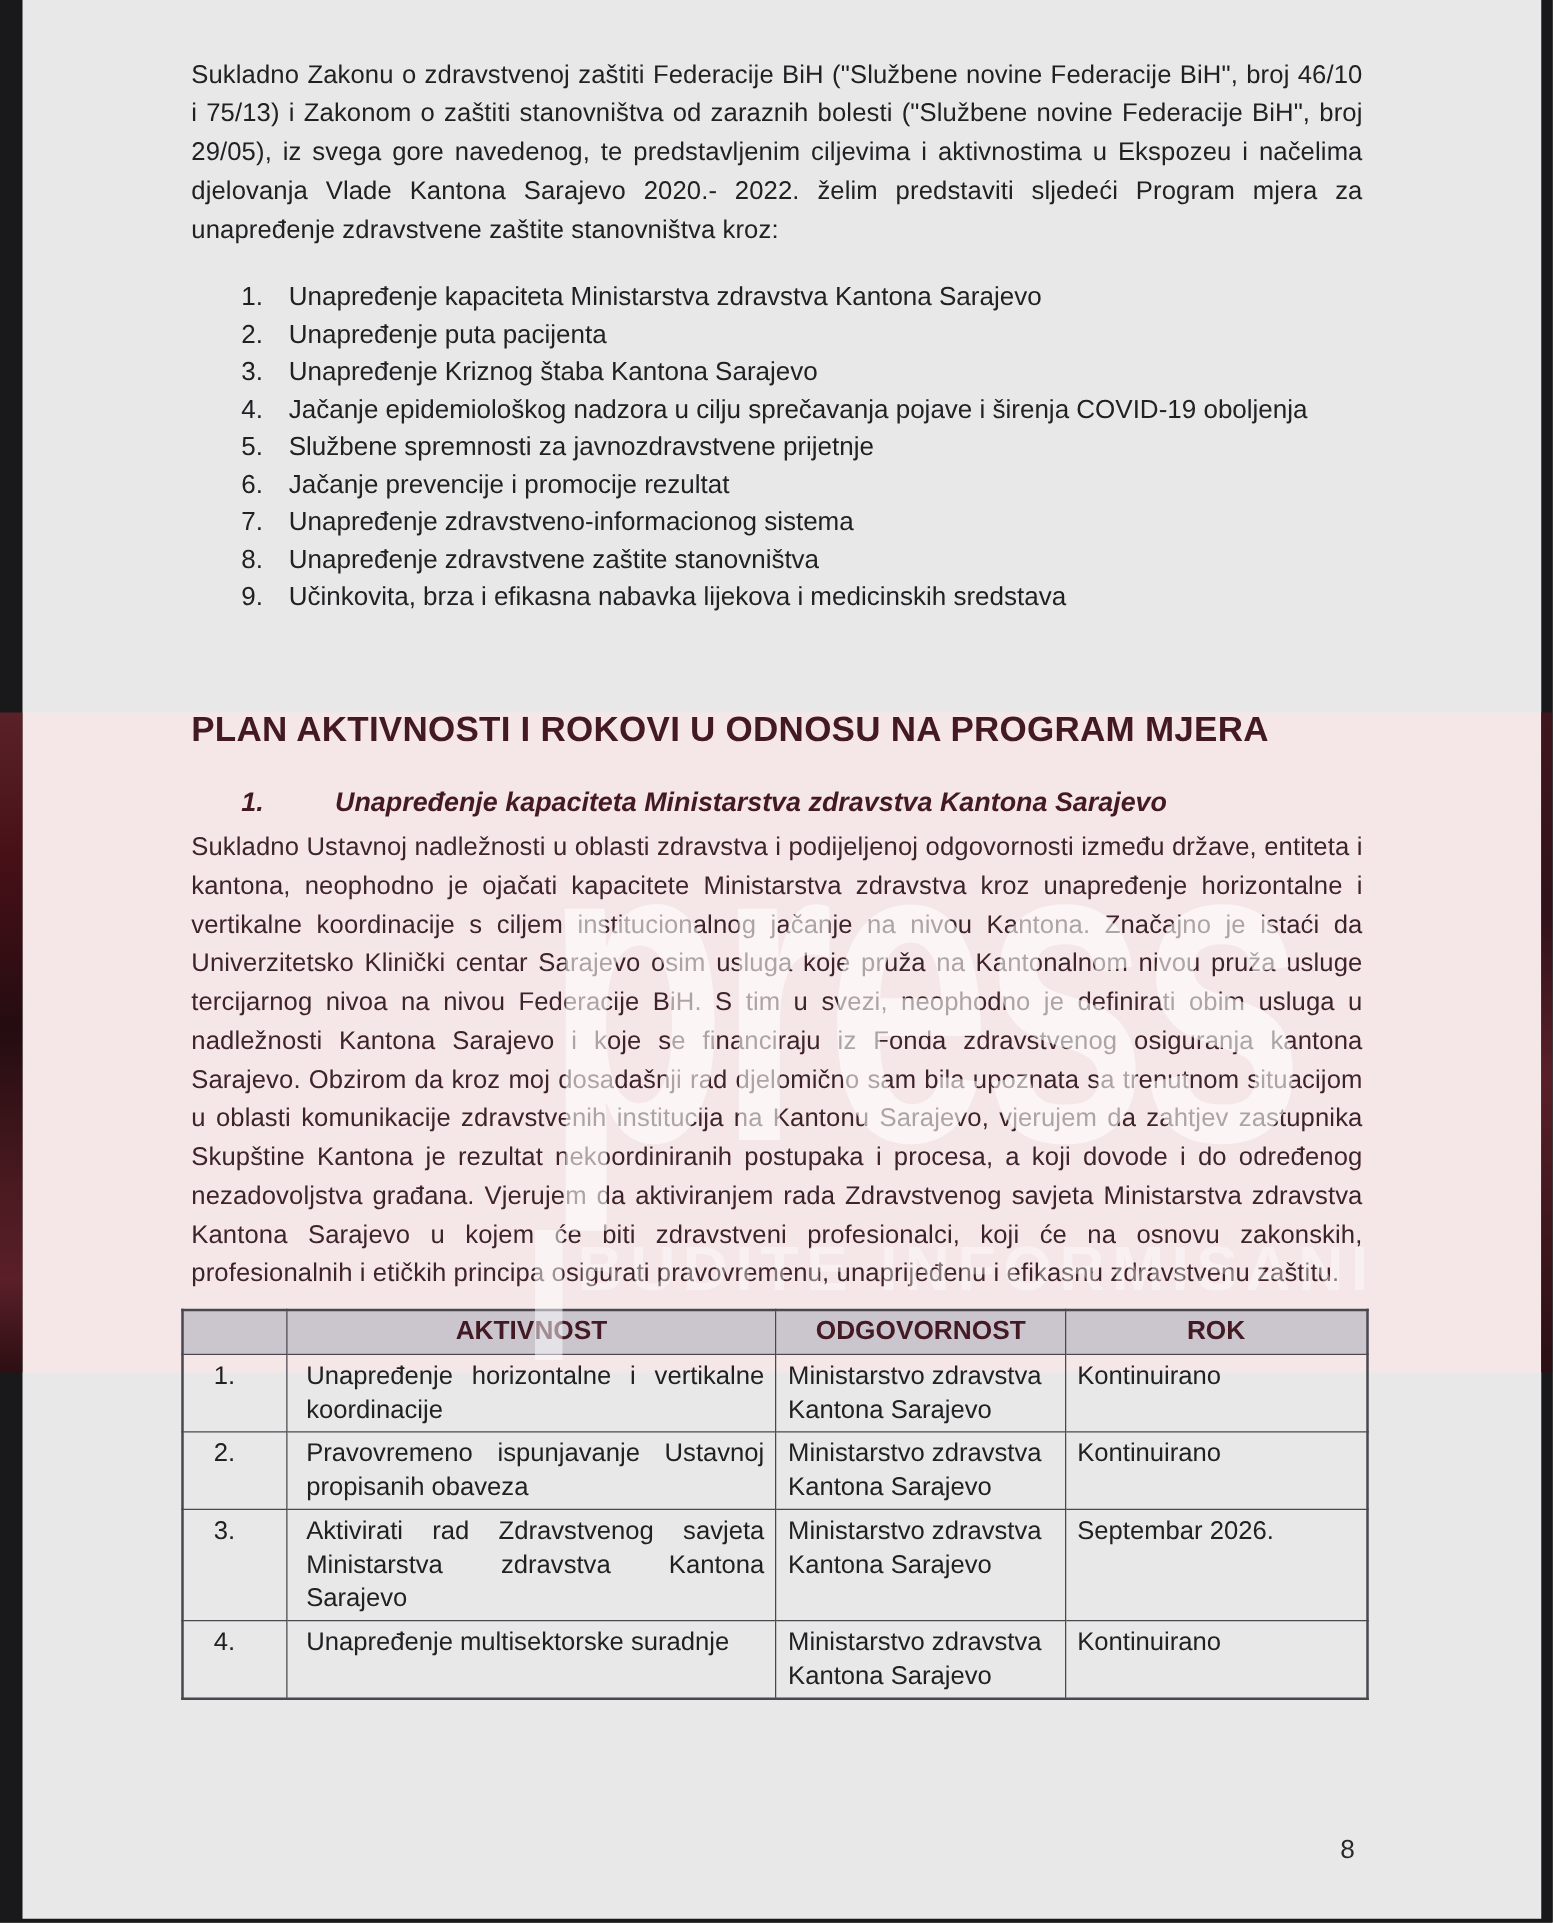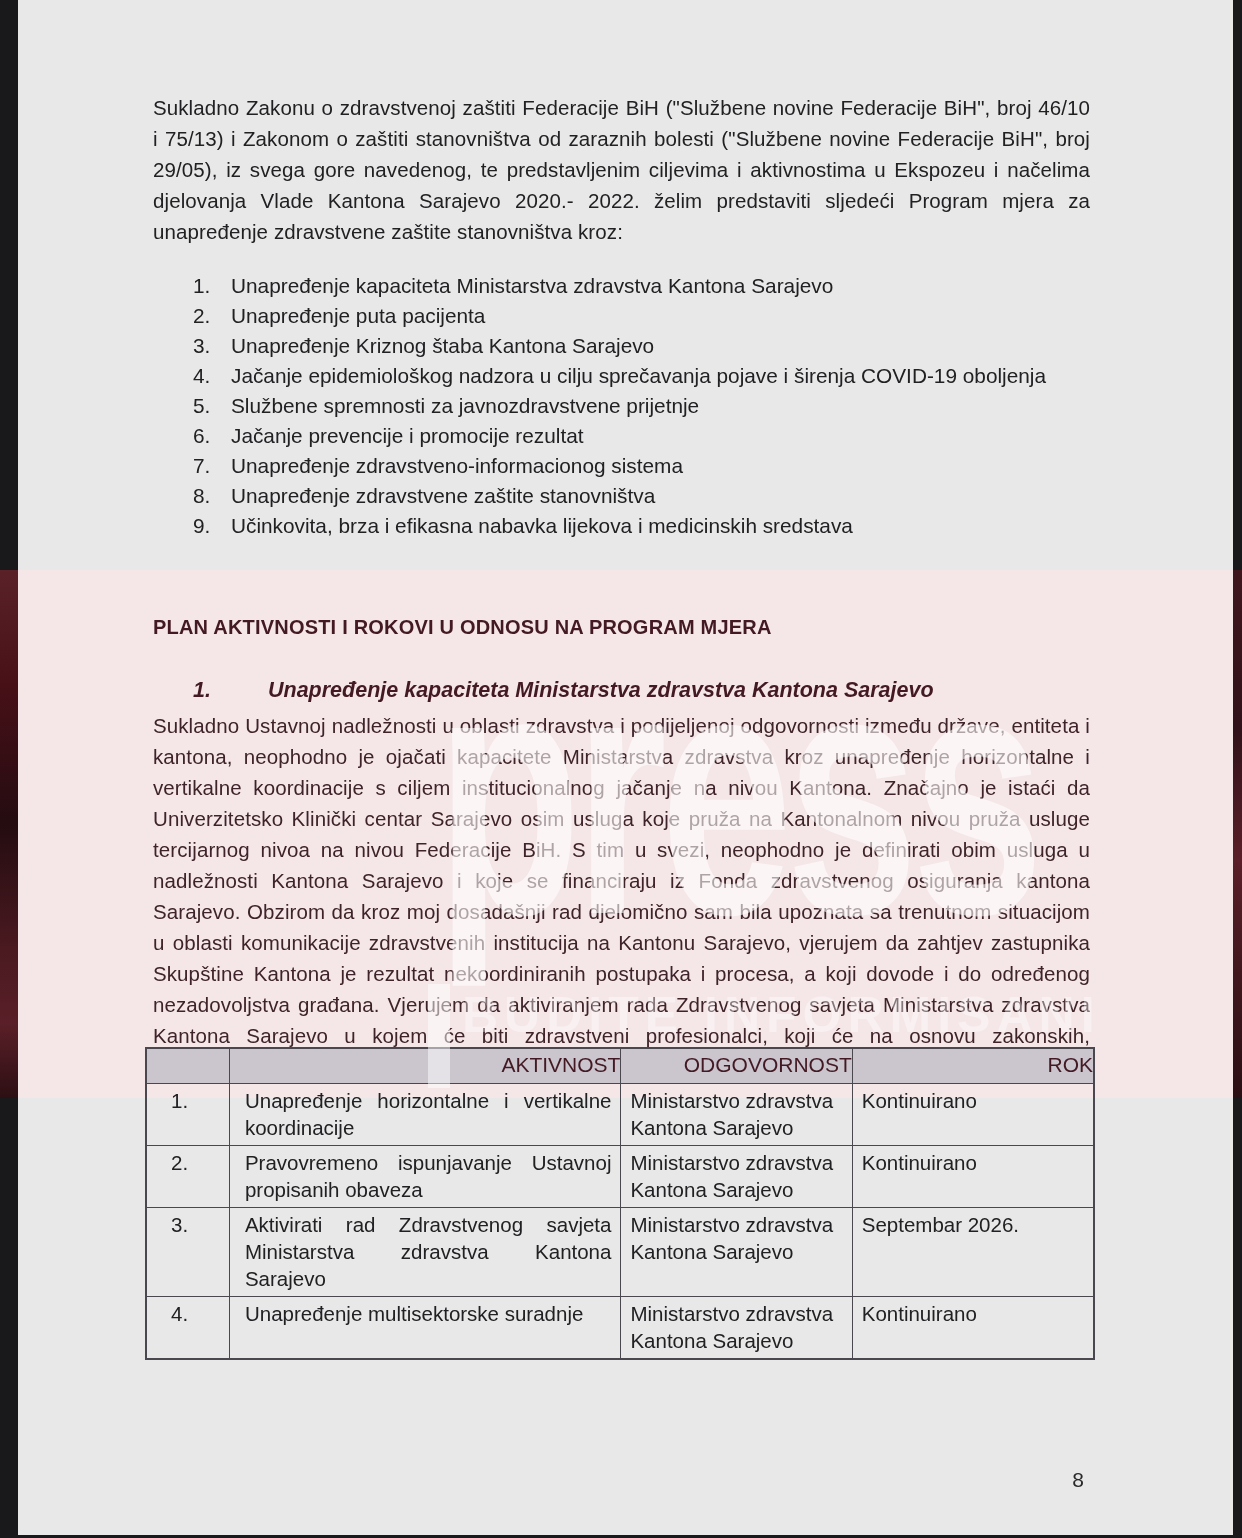--- a/index.html
+++ b/index.html
@@ -31,47 +31,47 @@
   }
   .paper{
     position:absolute;left:18px;right:9px;top:0;bottom:3px;
     background:var(--paper-background);overflow:hidden;
   }
   
   .band{
     position:absolute;left:0;right:0;top:570px;height:528px;
     background:var(--watermark-band);z-index:1;
   }
-  .content-block{position:absolute;left:135px;width:937px;z-index:2;margin-top:48px;}
+  .content-block{position:absolute;left:135px;width:937px;z-index:2;}
   .para{
     font-size:20.5px;line-height:31px;color:var(--body-text);
     text-align:justify;letter-spacing:0.1px;
   }
   .intro{top:44px;}
   .program-list{top:226px;left:175px;width:900px;}
   .list-item{display:flex;align-items:flex-start;height:30px;font-size:20.8px;color:var(--body-text);}
   .list-item .num{width:38px;flex:none;}
   .section-heading{
-    top:568px;font-size:20px;font-weight:bold;color:var(--heading-text);
+    top:568px;font-size:28px;font-weight:bold;color:var(--heading-text);
     letter-spacing:0.2px;
   }
   .subsection{top:630px;left:175px;display:flex;font-size:21.5px;font-weight:bold;font-style:italic;color:var(--heading-text);}
   .subsection .sub-num{width:75px;flex:none;}
   .body2{top:662px;color:var(--band-text);}
   
   .tbl-wrap{position:absolute;left:127px;top:1047px;width:950px;z-index:2;}
   table{width:100%;border-collapse:collapse;table-layout:fixed;}
   th,td{
     border:1.6px solid var(--table-border);
     vertical-align:top;font-size:20.5px;line-height:27px;
   }
   table{border:2.2px solid var(--table-border);}
   th{
     background:var(--table-header-background);
-    color:var(--heading-text);font-weight:normal;text-align:right;
+    color:var(--heading-text);font-weight:bold;text-align:center;
     height:35px;line-height:31px;font-size:21px;
   }
   td{height:54px;padding:3px 9px 4px 9px;color:var(--body-text);}
   col.c-num{width:8.8%;}
   col.c-akt{width:41.3%;}
   col.c-odg{width:24.4%;}
   col.c-rok{width:25.5%;}
   td.cell-num{padding-left:24px;}
   td.cell-akt{text-align:justify;padding-left:15px;}
   td.cell-odg,td.cell-rok{text-align:left;}

